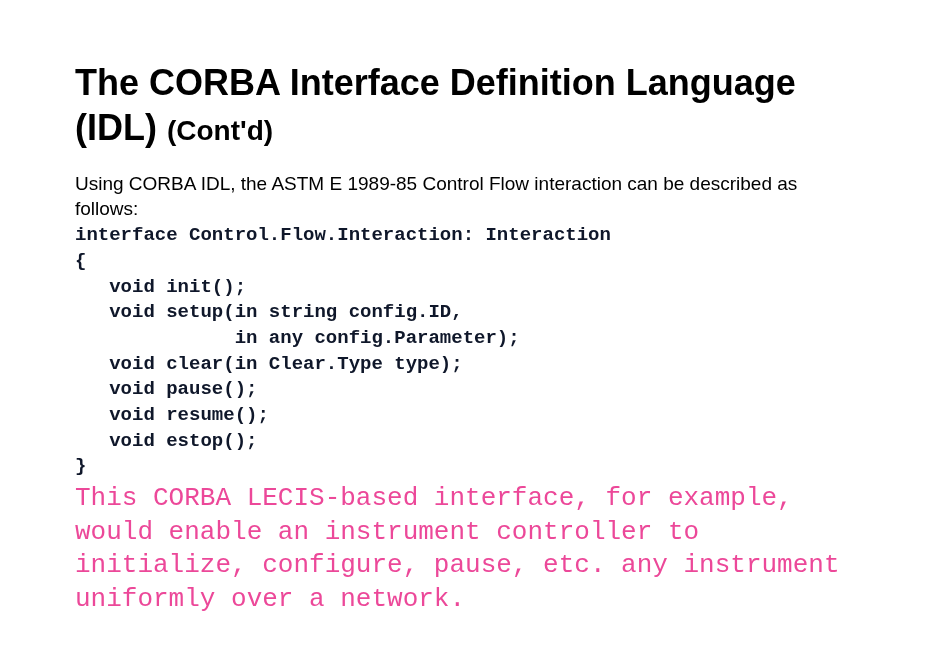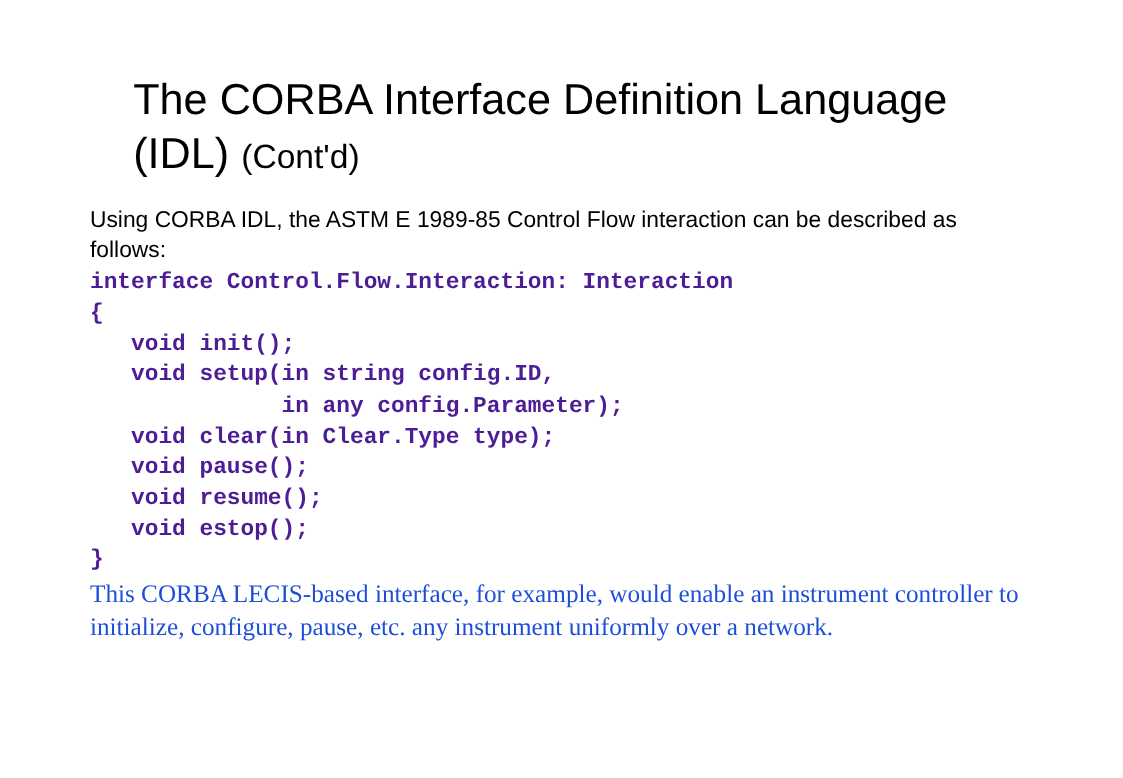--- a/index.html
+++ b/index.html
@@ -10,49 +10,48 @@
     body {
       width: 936px;
       height: 648px;
       background: #ffffff;
       padding: 60px 75px 40px 75px;
       font-family: Verdana, Geneva, sans-serif;
     }
     .title {
       font-family: Arial, Helvetica, sans-serif;
       font-size: 36px;
-      font-weight: 400;
+      font-weight: 700;
       color: #000000;
       line-height: 1.25;
       margin-bottom: 22px;
-      margin-left: 36px;
     }
     .title-sub {
       font-size: 28px;
     }
     .intro-text {
       font-family: Verdana, Geneva, sans-serif;
       font-size: 19px;
       color: #000000;
       line-height: 1.3;
       margin-bottom: 2px;
     }
     .code-block {
       font-family: "Courier New", Courier, monospace;
       font-size: 19px;
       font-weight: bold;
-      color: #4c1d95;
+      color: #0f172a;
       line-height: 1.35;
       white-space: pre;
       margin-bottom: 2px;
     }
     .outro-text {
-      font-family: Liberation Serif, serif;
-      font-size: 21px;
-      color: #1d4ed8;
+      font-family: Liberation Mono, monospace;
+      font-size: 26px;
+      color: #ec4899;
       line-height: 1.3;
     }
   </style>
 </head>
 <body>
 
 <h1 class="title"><span>The CORBA Interface Definition Language (IDL) </span><span class="title-sub"> (Cont'd)</span></h1>
 
 <p class="intro-text">Using CORBA IDL, the ASTM E 1989-85 Control Flow interaction can be described as follows:</p>
 

